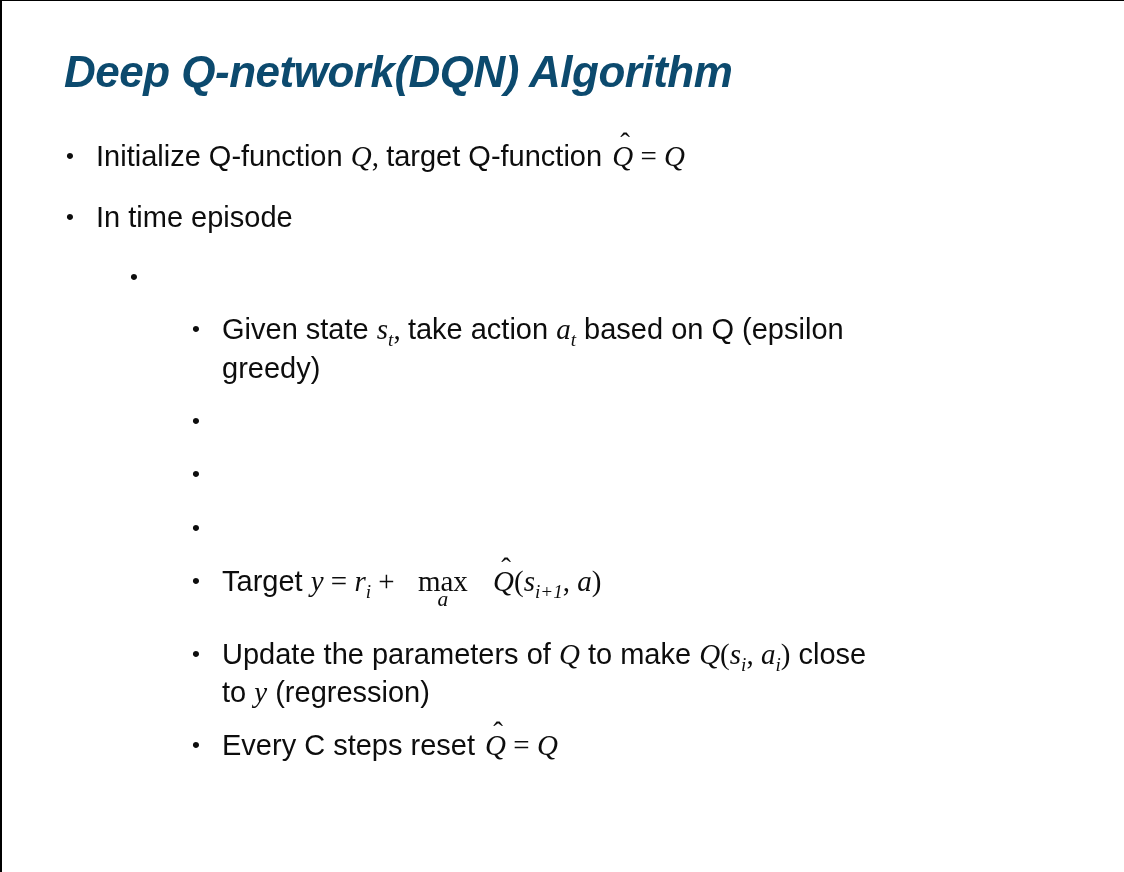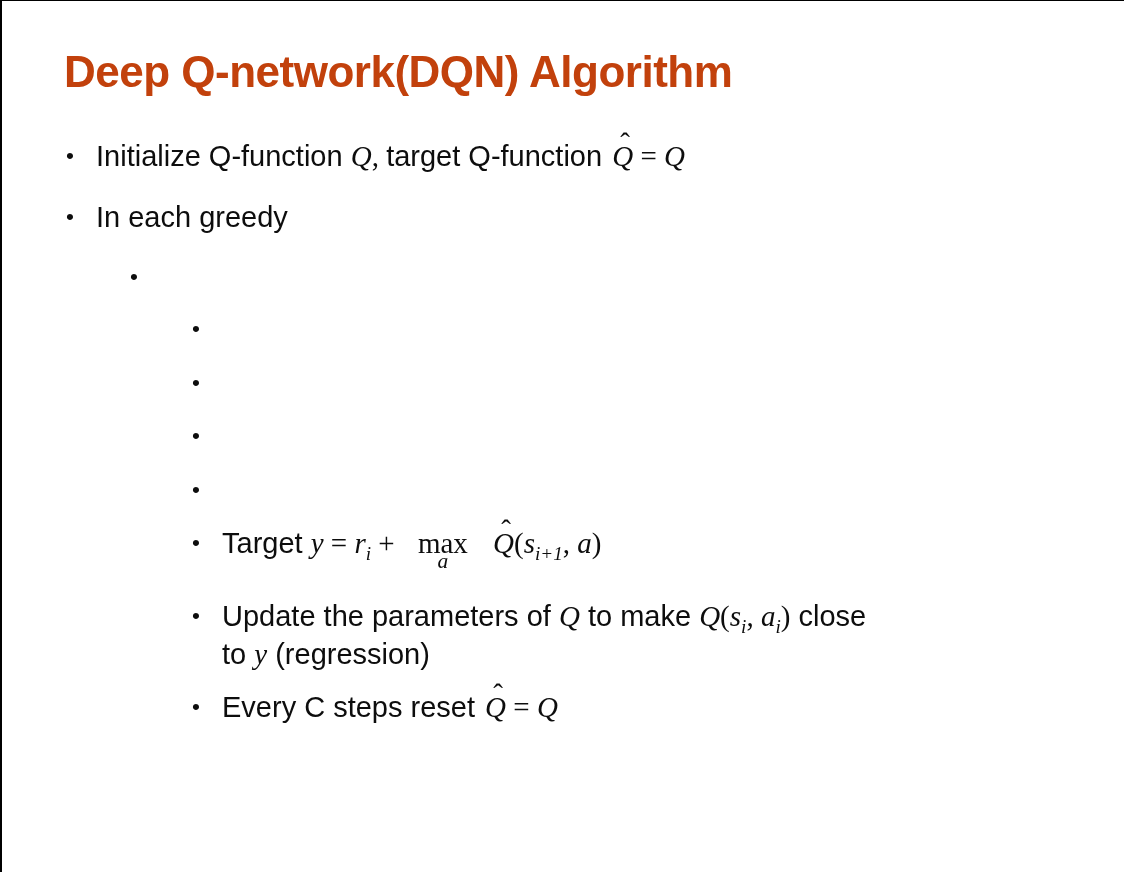--- a/index.html
+++ b/index.html
@@ -20,24 +20,25 @@
     background: #ffffff;
     font-family: "Liberation Sans", sans-serif;
     color: #0d0d0d;
     font-size: 29px;
     line-height: 1.32;
   }
   .slide-title {
     font-family: "Liberation Sans", sans-serif;
     font-size: 44px;
     font-weight: bold;
-    color: #c2410c;
+    color: #0c4a6e;
     letter-spacing: -0.5px;
     margin: 42px 11px 36px 62px;
     white-space: nowrap;
+    font-style: italic;
   }
   .bullet-list { margin: 0; padding: 0; }
   .bullet {
     display: flex;
     align-items: flex-start;
     white-space: nowrap;
   }
   .bullet .dot {
     flex: 0 0 30px;
     font-size: 0.78em;
@@ -98,27 +99,28 @@
 
 <div class="slide">
   <h1 class="slide-title">Deep Q-network(DQN) Algorithm</h1>
   <div class="bullet-list" id="bullets">
       <div class="bullet lvl1">
         <span class="dot">•</span>
         <span class="content">Initialize Q-function <span class="math">Q</span><span class="mop">, </span>target Q-function <span class="hat-wrap"><span class="hat">ˆ</span><span class="math">Q</span></span><span class="mop"> = </span><span class="math">Q</span></span>
       </div>
       <div class="bullet lvl1">
         <span class="dot">•</span>
-        <span class="content">In each greedy</span>
+        <span class="content">In time episode</span>
       </div>
       <div class="bullet lvl2">
         <span class="dot">•</span>
       </div>
       <div class="bullet lvl3">
         <span class="dot">•</span>
+        <span class="content">Given state <span class="math">s<sub>t</sub></span><span class="mop">, </span>take action <span class="math">a<sub>t</sub></span> based on Q (epsilon<br>greedy)</span>
       </div>
       <div class="bullet lvl3">
         <span class="dot">•</span>
       </div>
       <div class="bullet lvl3">
         <span class="dot">•</span>
       </div>
       <div class="bullet lvl3">
         <span class="dot">•</span>
       </div>

